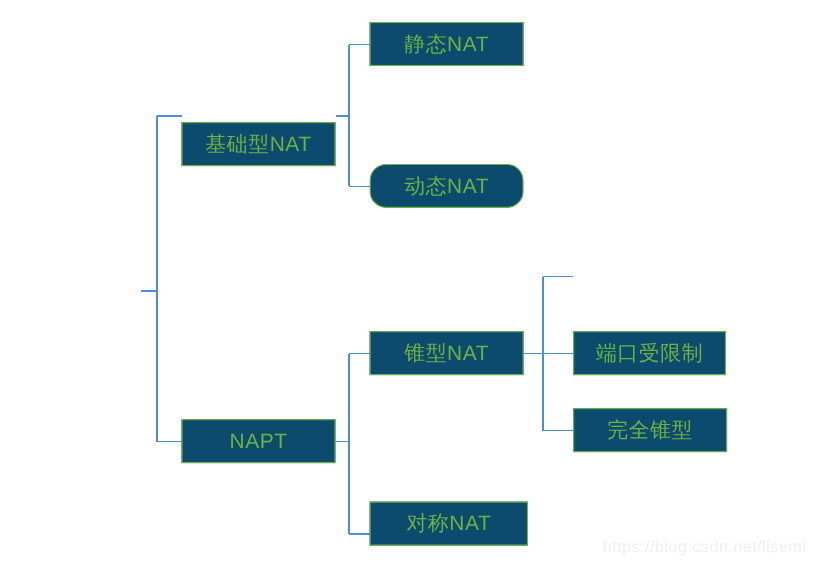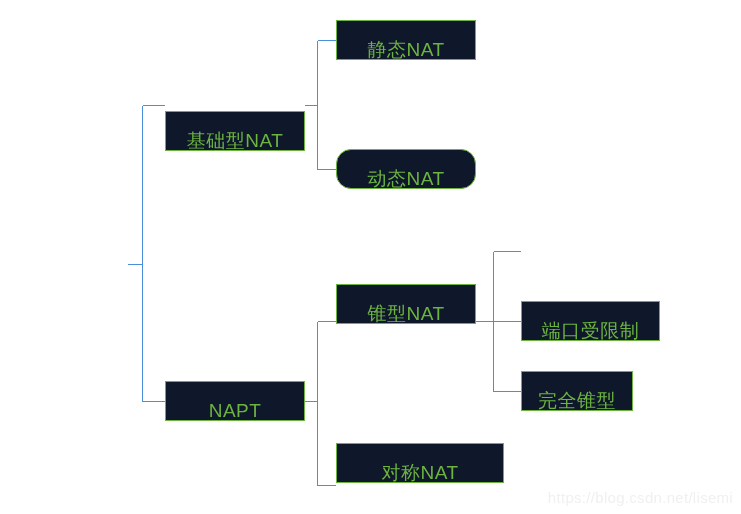--- a/index.html
+++ b/index.html
@@ -23,24 +23,24 @@
     left: 0;
     top: 0;
     width: 741px;
     height: 514px;
     pointer-events: none;
   }
   .node {
     position: absolute;
     box-sizing: border-box;
     border: 1.5px solid #6cb33f;
-    background: #0f172a;
+    background: #0c4a6e;
     color: #6cb33f;
     display: flex;
-    align-items: flex-end;
+    align-items: center;
     justify-content: center;
     font-size: 19px;
     line-height: 1;
     letter-spacing: 0.5px;
     white-space: nowrap;
     z-index: 2;
   }
   .node-label {
     display: block;
     color: #6cb33f;
@@ -92,32 +92,32 @@
   </div>
 
   <div class="node" style="left: 336px; top: 20px; width: 140px; height: 40px; border-color: rgb(108, 179, 63); color: rgb(108, 179, 63);">
     <span class="node-label">静态NAT</span>
   </div>
 
   <div class="node" style="left: 336px; top: 149px; width: 140px; height: 40px; border-color: rgb(108, 179, 63); color: rgb(108, 179, 63); border-radius: 15px;">
     <span class="node-label">动态NAT</span>
   </div>
 
-  <div class="node" style="left: 336px; top: 284px; width: 140px; height: 40px; border-color: rgb(108, 179, 63); color: rgb(108, 179, 63);">
+  <div class="node" style="left: 336px; top: 301px; width: 140px; height: 40px; border-color: rgb(108, 179, 63); color: rgb(108, 179, 63);">
     <span class="node-label">锥型NAT</span>
   </div>
 
-  <div class="node" style="left: 336px; top: 443px; width: 168px; height: 40px; border-color: rgb(108, 179, 63); color: rgb(108, 179, 63);">
+  <div class="node" style="left: 336px; top: 456px; width: 144px; height: 40px; border-color: rgb(108, 179, 63); color: rgb(108, 179, 63);">
     <span class="node-label">对称NAT</span>
   </div>
 
 
   <div class="node" style="left: 521px; top: 301px; width: 139px; height: 40px; border-color: rgb(108, 179, 63); color: rgb(108, 179, 63);">
     <span class="node-label">端口受限制</span>
   </div>
 
-  <div class="node" style="left: 521px; top: 371px; width: 112px; height: 40px; border-color: rgb(108, 179, 63); color: rgb(108, 179, 63);">
+  <div class="node" style="left: 521px; top: 371px; width: 140px; height: 40px; border-color: rgb(108, 179, 63); color: rgb(108, 179, 63);">
     <span class="node-label">完全锥型</span>
   </div>
 
   <div class="watermark" style="color: rgb(240, 240, 240);">https://blog.csdn.net/lisemi</div>
 
 </div>
 
 </body></html>

